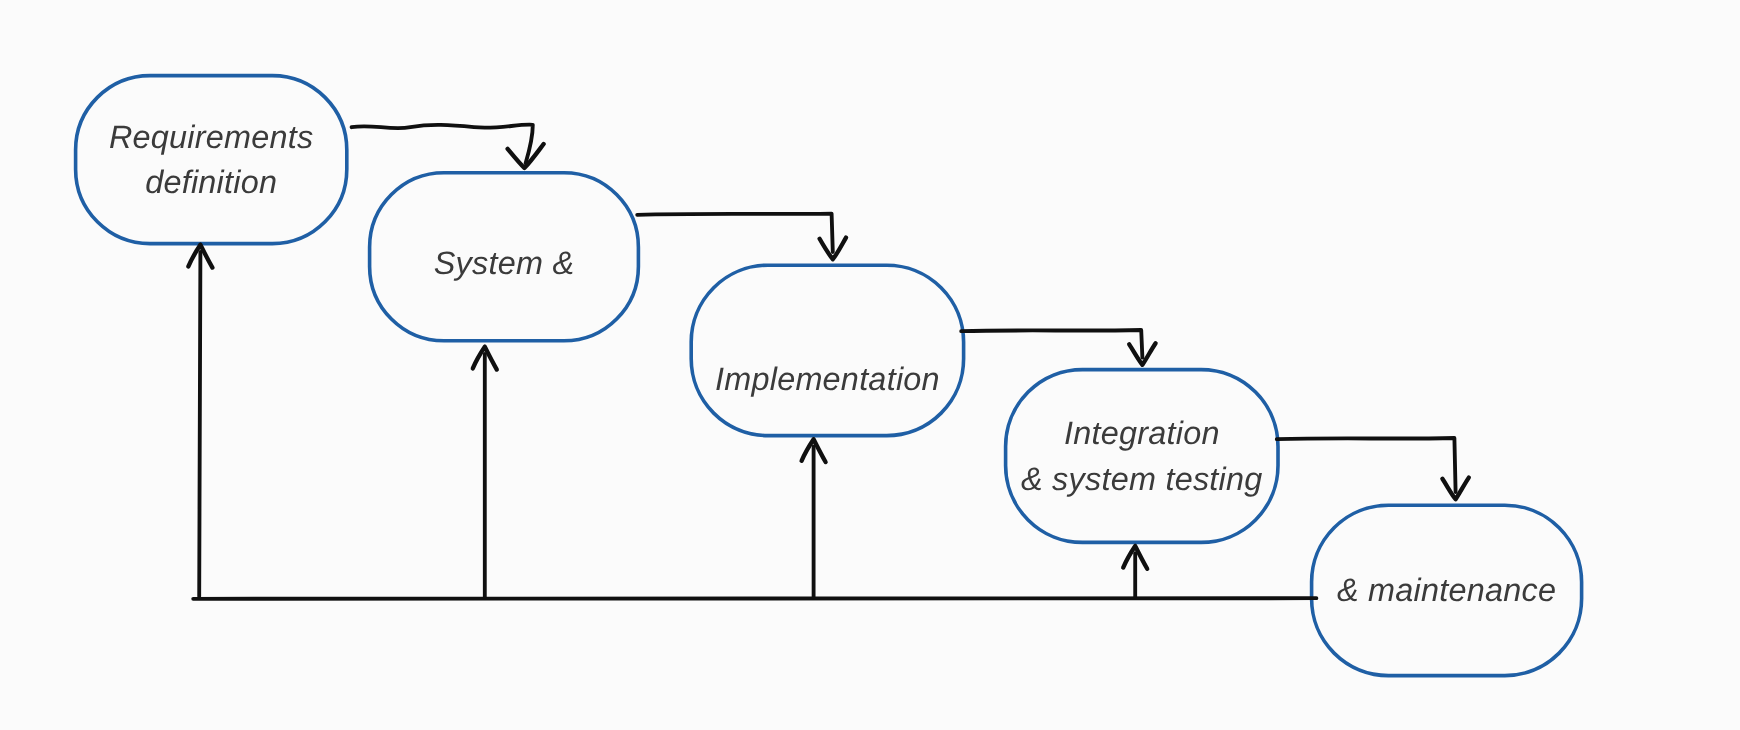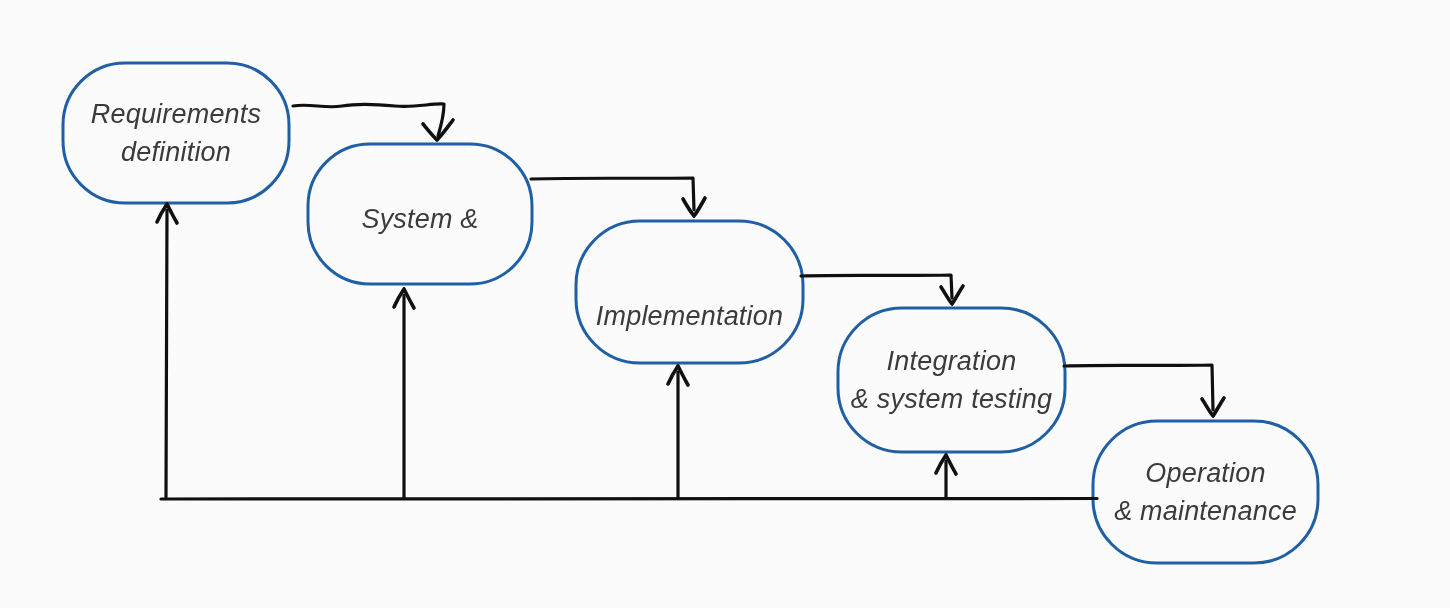--- a/index.html
+++ b/index.html
@@ -98,17 +98,16 @@
   <div class="node-label" style="left:576px; top:221px; width:227px; height:142px;margin-top:24px;">
     <span>Implementation</span>
   </div>
 
   <div class="node-label" style="left:838px; top:308px; width:227px; height:144px;">
     <span>Integration</span>
     <span>&amp; system testing</span>
   </div>
 
   <div class="node-label" style="left:1093px; top:421px; width:225px; height:142px;">
-    <span>Operation</span>
     <span>&amp; maintenance</span>
   </div>
 
 </div>
 
 </body></html>

